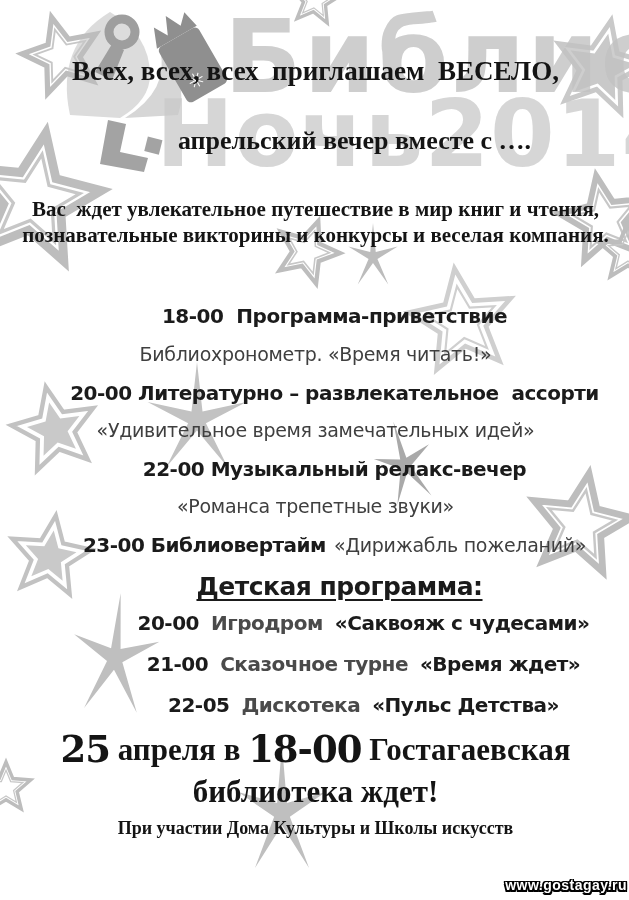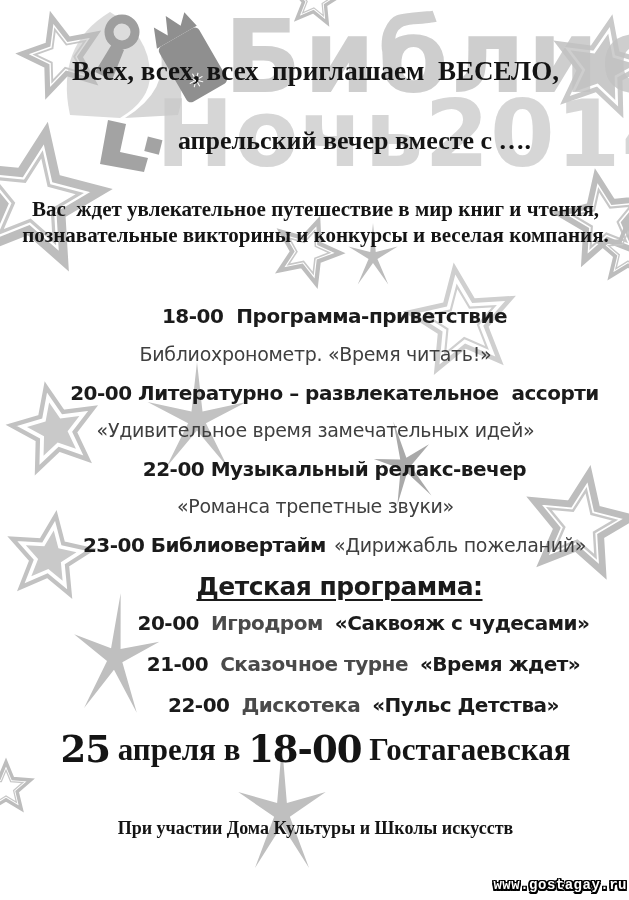--- a/index.html
+++ b/index.html
@@ -34,21 +34,21 @@
   .it4{top:534px;}
   .it4 .tail{margin-left:8px;font-size:19px;}
   .h-kids{top:573px;font-size:25px;padding-left:24px;}
   .kid{font-size:20px;margin-left:48px;}
   .k1{top:612px;} .k2{top:653px;} .k3{top:694px;}
   .kid span{margin:0 6px;}
   .f1{top:729px;font-size:31px;line-height:41px;}
   .heavy{font-family:"DejaVu Serif",serif;font-weight:bold;font-size:37px;letter-spacing:-1px;vertical-align:-2px;}
   .f2{top:774px;font-size:31px;}
   .f3{top:818px;font-size:18px;}
-  .url{position:absolute;right:2px;top:877px;z-index:2;font-family:Liberation Mono, monospace;
+  .url{position:absolute;right:2px;top:877px;z-index:2;font-family:Liberation Sans, sans-serif;
        font-weight:bold;font-size:14px;letter-spacing:0.5px;color:#ffffff;
        text-shadow:-1.5px -1.5px 0 #000,1.5px -1.5px 0 #000,-1.5px 1.5px 0 #000,1.5px 1.5px 0 #000,
                    -1.5px 0 0 #000,1.5px 0 0 #000,0 -1.5px 0 #000,0 1.5px 0 #000;}
 </style>
 </head>
 <body>
 
 <div class="poster">
 
   <svg class="bg" viewBox="0 0 629 900" aria-hidden="true">
@@ -127,19 +127,20 @@
   <div class="line comic-r sub s3">«Романса трепетные звуки»</div>
 
   <div class="line item it4"><span class="comic-b">23-00 Библиовертайм</span><span class="comic-r tail">«Дирижабль пожеланий»</span></div>
 
   <div class="line comic-b underline h-kids">Детская программа:</div>
 
   <div class="line kid k1"><span class="comic-b">20-00</span><span class="comic-m">Игродром</span><span class="comic-b">«Саквояж с чудесами»</span></div>
 
   <div class="line kid k2"><span class="comic-b">21-00</span><span class="comic-m">Сказочное турне</span><span class="comic-b">«Время ждет»</span></div>
 
-  <div class="line kid k3"><span class="comic-b">22-00</span><span class="comic-m">Дискотека</span><span class="comic-b">«Пульс Детства»</span></div>
+  <div class="line kid k3"><span class="comic-b">22-05</span><span class="comic-m">Дискотека</span><span class="comic-b">«Пульс Детства»</span></div>
 
   <div class="line serif f1"><span class="heavy">25</span><span> апреля в </span><span class="heavy">18-00</span><span> Гостагаевская</span></div>
+  <div class="line serif f2">библиотека ждет!</div>
   <div class="line serif f3">При участии Дома Культуры и Школы искусств</div>
 
   <div class="url">www.gostagay.ru</div>
 </div>
 
 </body></html>

